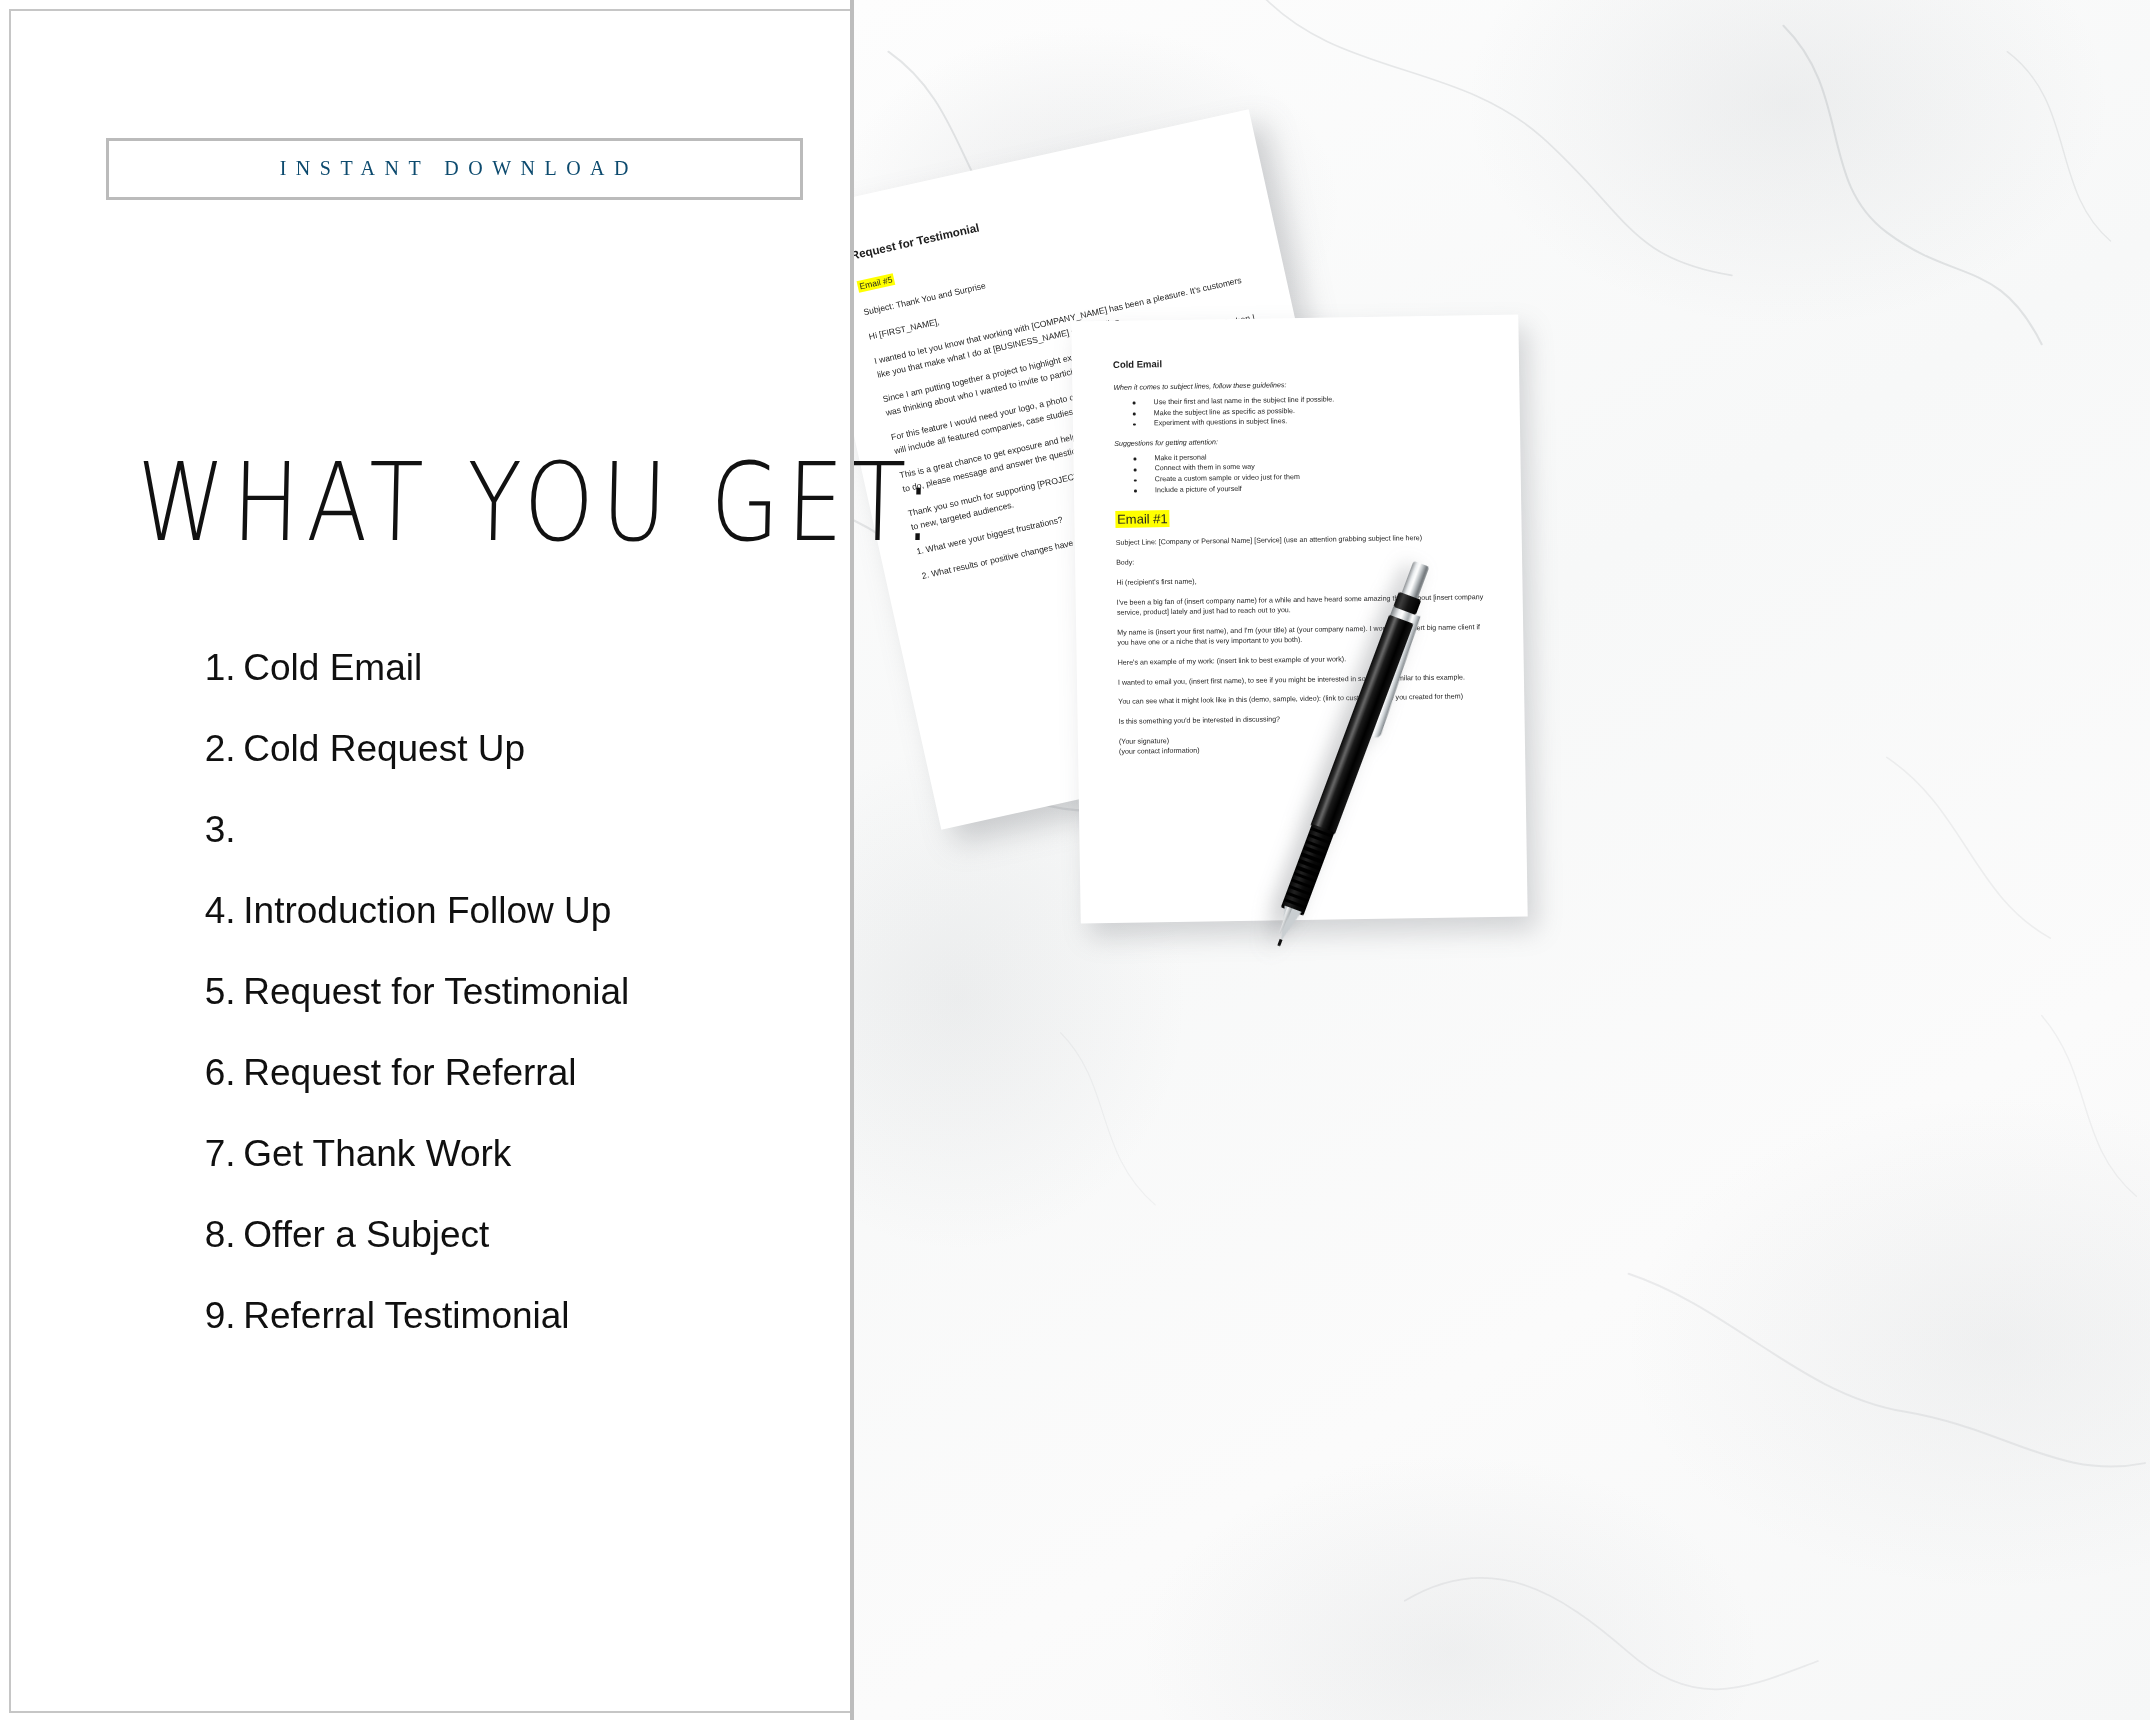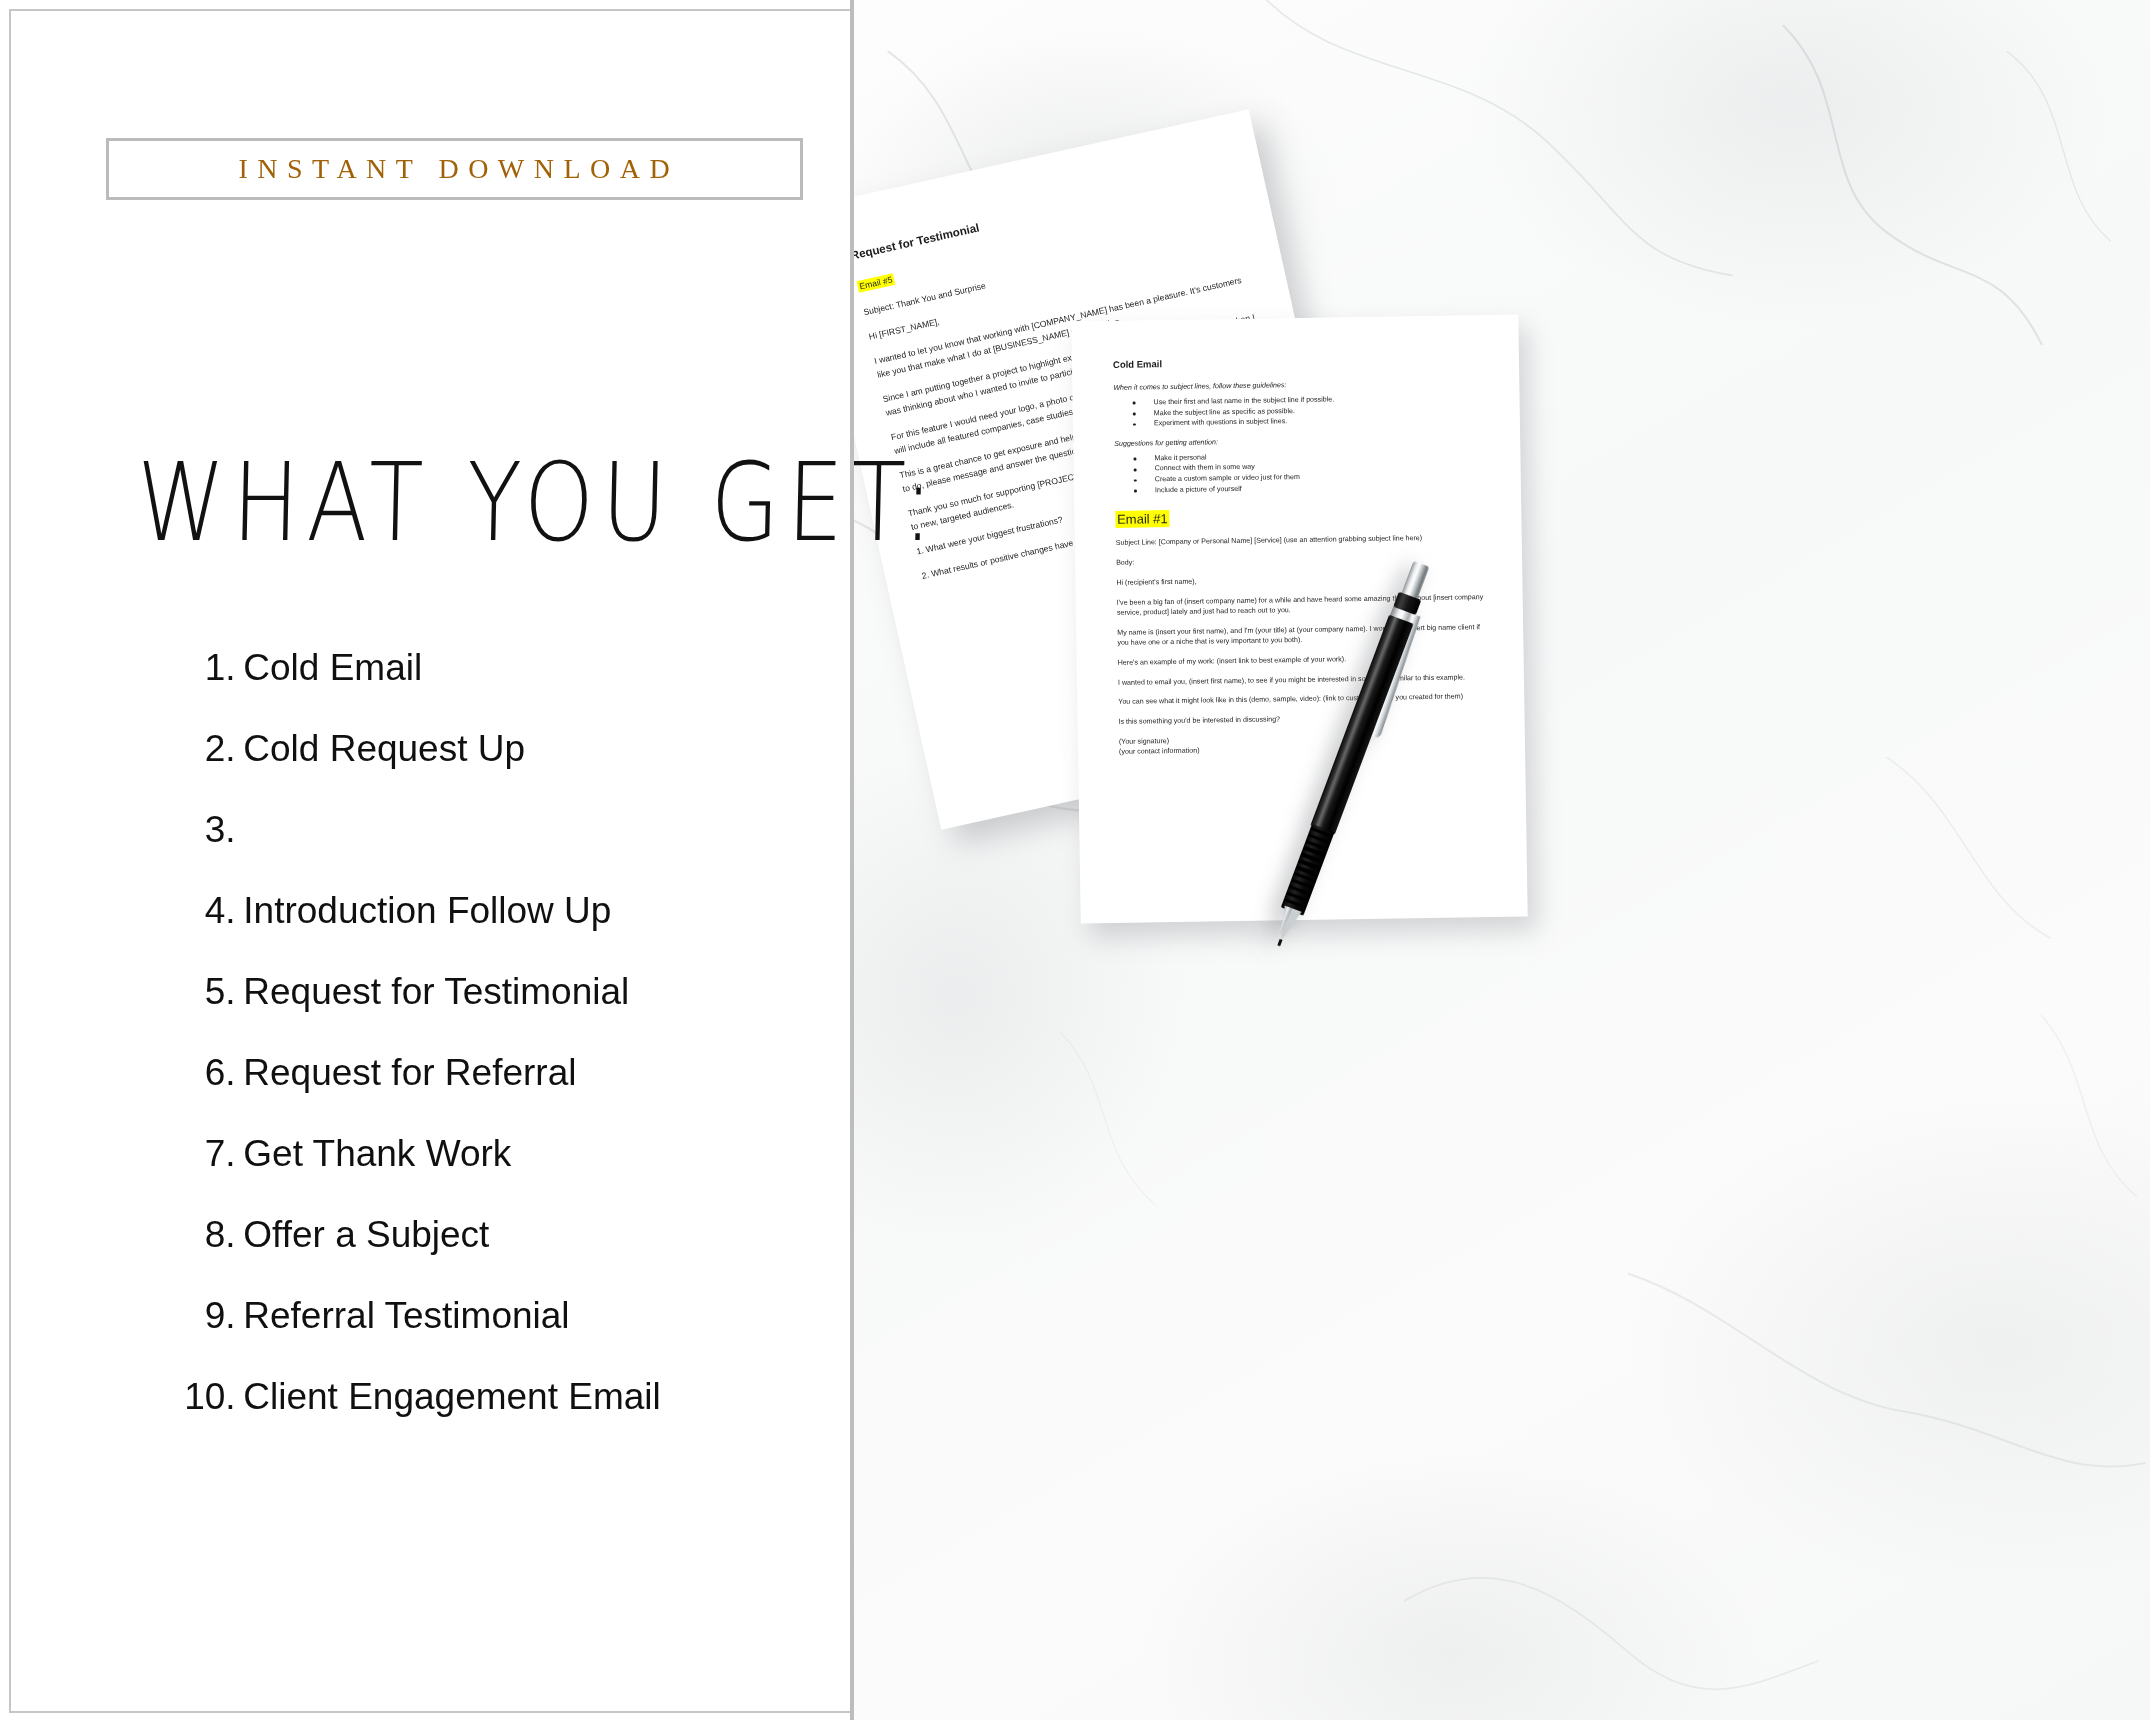--- a/index.html
+++ b/index.html
@@ -39,23 +39,23 @@
     position: absolute;
     left: 95px; top: 127px;
     width: 697px; height: 62px;
     border: 3.4px solid #bbbbbb;
     display: flex;
     align-items: center;
     justify-content: center;
   }
   .instant-box-label {
     font-family: "Liberation Serif", serif;
-    font-size: 28px;
+    font-size: 20px;
     letter-spacing: 9.5px;
-    color: #a16207;
+    color: #0c4a6e;
     text-indent: 9.5px;
     white-space: nowrap;
   }
 
   .what-you-get {
     position: absolute;
     left: 127px; top: 428px;
     font-family: "DejaVu Sans", sans-serif;
     font-size: 89px;
     font-weight: 300;
@@ -367,22 +367,18 @@
         <span class="get-text">Get Thank Work</span>
       </li>
       <li>
         <span class="get-num">8.</span>
         <span class="get-text">Offer a Subject</span>
       </li>
       <li>
         <span class="get-num">9.</span>
         <span class="get-text">Referral Testimonial</span>
       </li>
-      <li>
-        <span class="get-num">10.</span>
-        <span class="get-text">Client Engagement Email</span>
-      </li>
     </ol>
   </div>
 
   <div class="panel-divider"></div>
 </div>
 
 
 </body></html>

